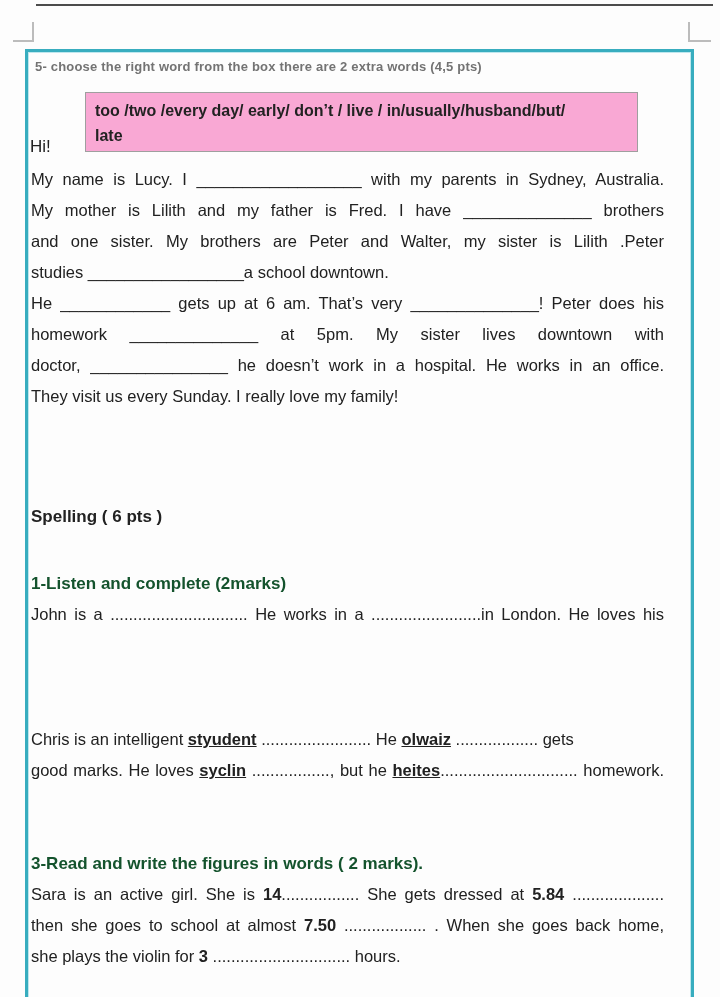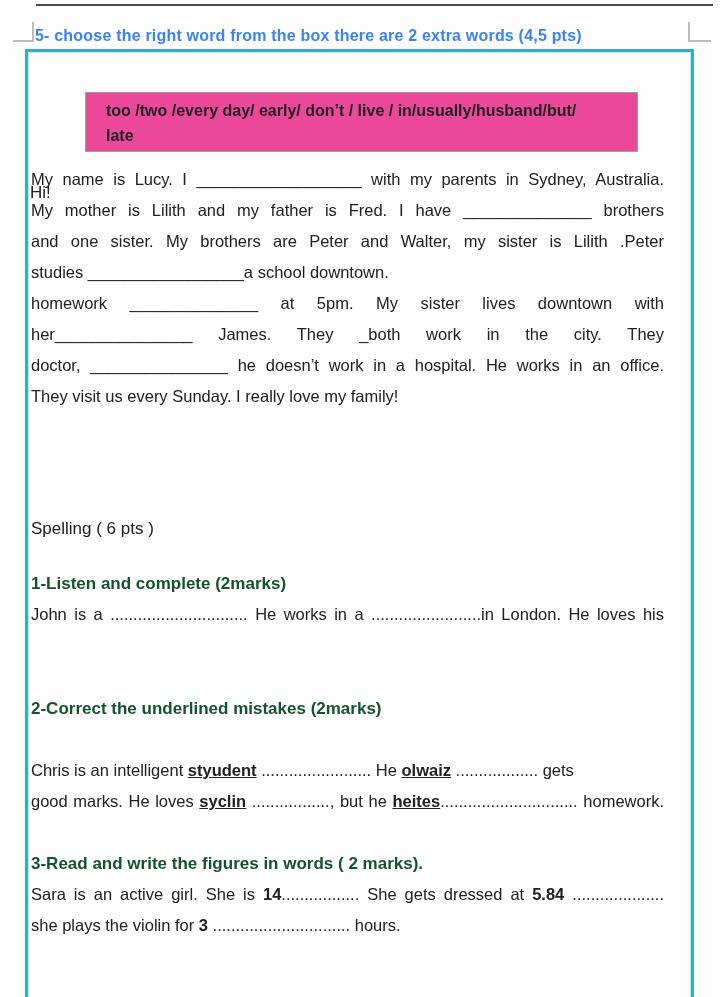--- a/index.html
+++ b/index.html
@@ -10,31 +10,31 @@
   }
   .top-line{position:absolute;left:36px;top:4px;width:677px;height:2px;background:#4c4c4c;}
   .corner-left{position:absolute;left:13px;top:22px;width:19px;height:18px;
     border-right:2px solid #bcbcbc;border-bottom:2px solid #bcbcbc;}
   .corner-right{position:absolute;left:688px;top:22px;width:21px;height:18px;
     border-left:2px solid #bcbcbc;border-bottom:2px solid #bcbcbc;}
   .frame{position:absolute;left:25px;top:49px;width:669px;height:948px;
     border-top:3px solid #38adbf;border-left:3px solid #38adbf;border-right:3px solid #38adbf;
     box-shadow:inset 0 1px 0 #bfe7ee, inset 1px 0 0 #bfe7ee, inset -1px 0 0 #bfe7ee;
     box-sizing:border-box;z-index:1;}
-  .heading5{position:absolute;left:35px;top:27px;z-index:3;
-    font-size:16px;font-weight:bold;letter-spacing:.2px;color:#3b82f6;}
+  .heading5{position:absolute;left:35px;top:59px;z-index:3;
+    font-size:13px;font-weight:bold;letter-spacing:.2px;color:#737373;}
   .wordbox{position:absolute;left:85px;top:92px;width:553px;height:60px;z-index:2;
-    border:1px solid #9f9f9f;background:#ec4899;box-sizing:border-box;
-    padding:5px 20px 0;font-weight:bold;font-size:16px;line-height:25px;white-space:nowrap;}
-  .hi{position:absolute;left:30px;top:137px;z-index:2;font-size:17px;margin-top:46px;}
+    border:1px solid #9f9f9f;background:#f9a8d4;box-sizing:border-box;
+    padding:5px 9px 0;font-weight:bold;font-size:16px;line-height:25px;white-space:nowrap;}
+  .hi{position:absolute;left:30px;top:137px;z-index:2;font-size:17px;}
   .txtcol{position:absolute;left:31px;width:633px;z-index:2;
     font-size:16.5px;line-height:31px;color:#212121;}
   .story{top:164px;}
   .jl{text-align:justify;text-align-last:justify;}
-  .spelling{position:absolute;left:31px;top:507px;z-index:2;font-size:17px;font-weight:normal;margin-top:12px;}
+  .spelling{position:absolute;left:31px;top:507px;z-index:2;font-size:17px;font-weight:bold;}
   .ex1{top:568px;}
   .ex2{top:693px;}
   .ex3{top:848px;}
   .exh{font-weight:bold;font-size:17px;color:#14532d;}
   .gapline{height:31px;}
   .mistake{font-weight:bold;text-decoration:underline;}
   .num{font-weight:bold;}
 </style>
 </head>
 <body>
@@ -54,39 +54,39 @@
     <div>late</div>
   </div>
 
   <div class="hi">Hi!</div>
 
   <div class="txtcol story">
     <div class="jl">My name is Lucy. I __________________ with my parents in Sydney, Australia.</div>
     <div class="jl">My mother is Lilith and my father is Fred. I have ______________ brothers</div>
     <div class="jl">and one sister. My brothers are Peter and Walter, my sister is Lilith .Peter</div>
     <div>studies _________________a school downtown.</div>
+    <div class="jl">He ____________ gets up at 6 am. That’s very ______________! Peter does his</div>
     <div class="jl">homework ______________ at 5pm. My sister lives downtown with</div>
-    <div class="jl">her_______________ James. They _both work in the city. They</div>
     <div class="jl">doctor, _______________ he doesn’t work in a hospital. He works in an office.</div>
     <div>They visit us every Sunday. I really love my family!</div>
   </div>
 
   <div class="spelling">Spelling ( 6 pts )</div>
 
   <div class="txtcol ex1">
     <div class="exh">1-Listen and complete (2marks)</div>
     <div class="jl">John is a .............................. He works in a ........................in London. He loves his</div>
   </div>
 
   <div class="txtcol ex2">
-    <div class="exh">2-Correct the underlined mistakes (2marks)</div>
     <div class="gapline"></div>
     <div><span>Chris is an intelligent </span><span class="mistake">styudent</span><span> ........................ He </span><span class="mistake">olwaiz</span><span> .................. gets</span></div>
     <div class="jl"><span>good marks. He loves </span><span class="mistake">syclin</span><span> ................., but he </span><span class="mistake">heites</span><span>.............................. homework.</span></div>
   </div>
 
   <div class="txtcol ex3">
     <div class="exh">3-Read and write the figures in words ( 2 marks).</div>
     <div class="jl"><span> Sara is an active girl. She is </span><span class="num">14</span><span>................. She gets dressed at </span><span class="num">5.84</span><span> ....................</span></div>
+    <div class="jl"><span>then she goes to school at almost </span><span class="num">7.50</span><span> .................. . When she goes back home,</span></div>
     <div><span>she plays the violin for </span><span class="num">3</span><span> .............................. hours.</span></div>
   </div>
 
 </div>
 
 </body></html>

